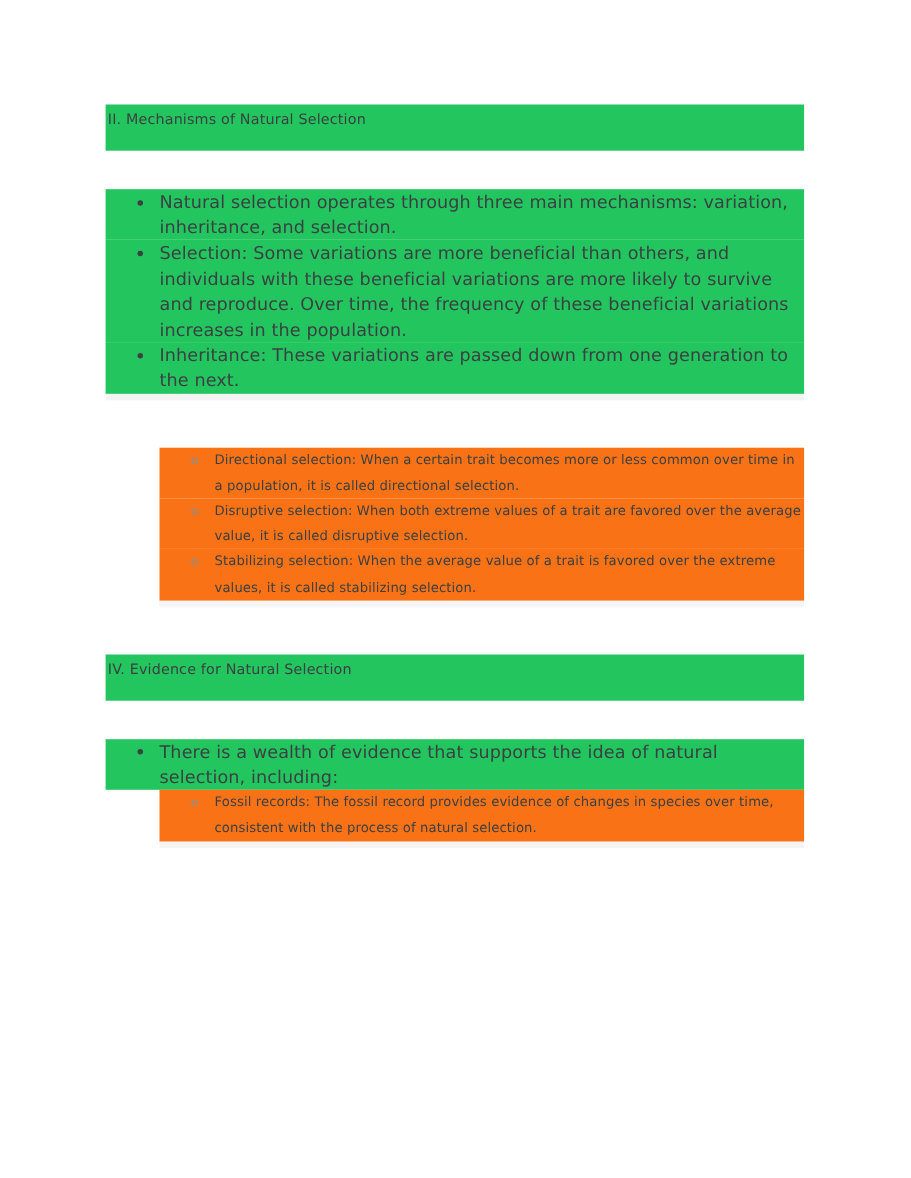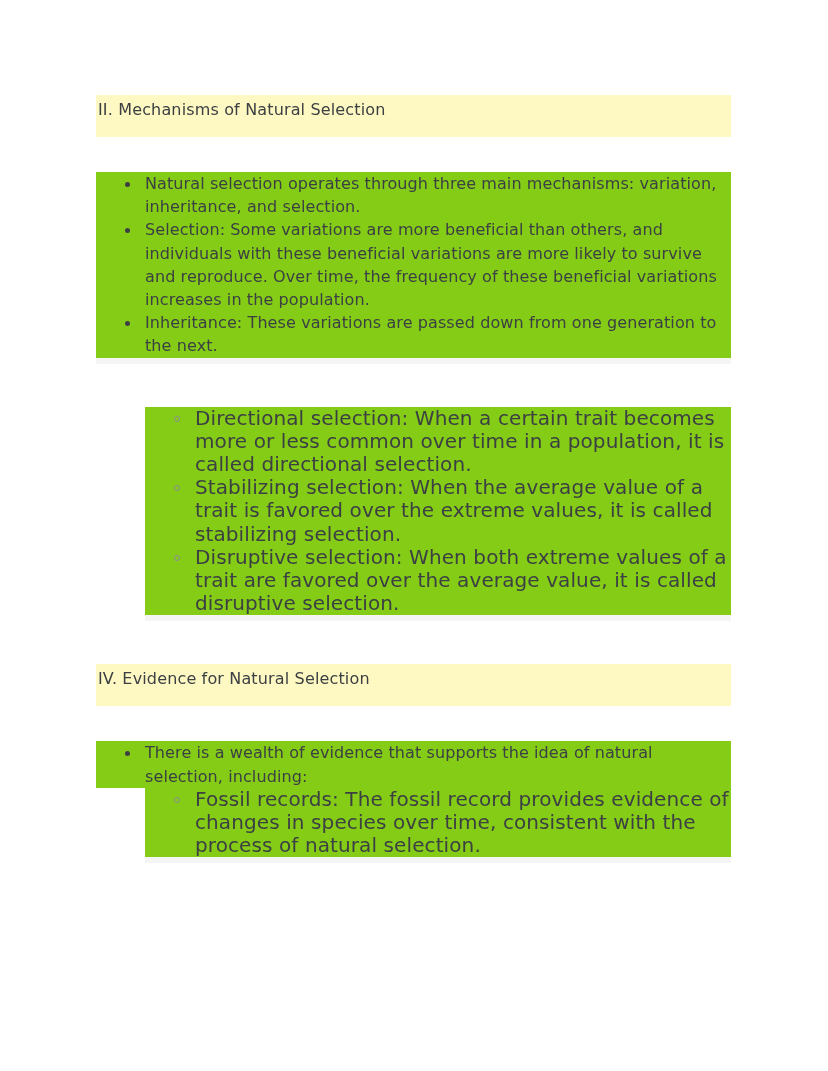--- a/index.html
+++ b/index.html
@@ -19,25 +19,25 @@
   .page {
     position: relative;
     width: 828px;
     height: 1071px;
     box-sizing: border-box;
     padding: 95px 97px 0 96px;
   }
 
   
   .section-heading {
-    background: #fef9c3;
+    background: #22c55e;
     width: 635px;
     box-sizing: border-box;
     padding: 5px 0 17px 0;
-    font-size: 16px;
+    font-size: 13px;
     line-height: 20px;
     letter-spacing: 0.15px;
     color: #3c4043;
   }
   .section-heading .heading-text {
     display: block;
     padding-left: 2px;
   }
 
   
@@ -49,21 +49,21 @@
 
   .list-outer {
     list-style: none;
     margin: 0;
     padding: 0;
   }
 
   
   .li-top {
     position: relative;
-    background: #84cc16;
+    background: #22c55e;
     margin: 0;
     padding: 0 0 0 25px;
     font-size: 16px;
     line-height: 23.2px;
     letter-spacing: 0.1px;
   }
   .li-top > .li-body {
     display: block;
     padding-left: 24px;
     padding-right: 2px;
@@ -80,24 +80,24 @@
   }
 
   
   .list-nested {
     list-style: none;
     margin: 0;
     padding: 0 0 0 49px;
   }
   .li-nested {
     position: relative;
-    background: #84cc16;
+    background: #f97316;
     margin: 0;
     padding: 0 0 0 0;
-    font-size: 20px;
+    font-size: 12px;
     line-height: 23.2px;
     letter-spacing: 0.1px;
   }
   .li-nested > .li-body {
     display: block;
     padding-left: 50px;
     padding-right: 2px;
   }
   .li-nested > .marker-circle {
     position: absolute;
@@ -151,25 +151,25 @@
 
 
   <div class="content-block">
     <ul class="list-nested">
       <li class="li-nested">
         <span class="marker-circle"></span>
         <span class="li-body">Directional selection: When a certain trait becomes more or less common over time in a population, it is called directional selection.</span>
       </li>
       <li class="li-nested">
         <span class="marker-circle"></span>
-        <span class="li-body">Stabilizing selection: When the average value of a trait is favored over the extreme values, it is called stabilizing selection.</span>
+        <span class="li-body">Disruptive selection: When both extreme values of a trait are favored over the average value, it is called disruptive selection.</span>
       </li>
       <li class="li-nested">
         <span class="marker-circle"></span>
-        <span class="li-body">Disruptive selection: When both extreme values of a trait are favored over the average value, it is called disruptive selection.</span>
+        <span class="li-body">Stabilizing selection: When the average value of a trait is favored over the extreme values, it is called stabilizing selection.</span>
       </li>
     </ul>
     <div class="block-pad nested"></div>
   </div>
 
   <div class="section-heading">
     <span class="heading-text">IV. Evidence for Natural Selection</span>
   </div>
 
   <div class="content-block">

